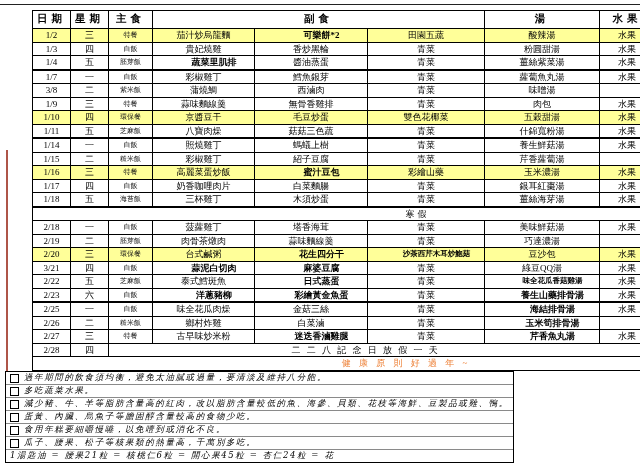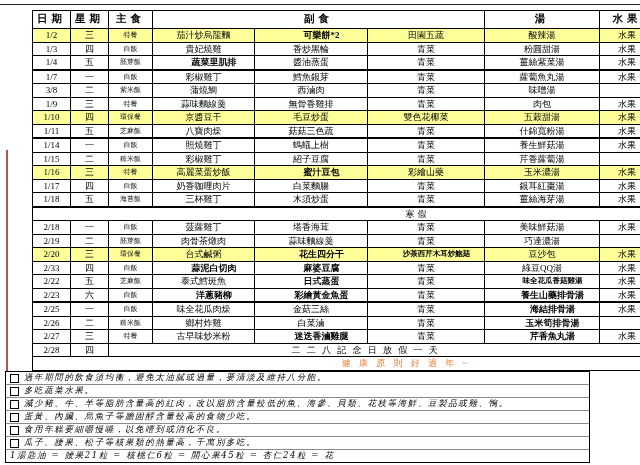--- a/index.html
+++ b/index.html
@@ -26,21 +26,21 @@
   .menu td.staple{font-size:7px;letter-spacing:0;color:#111;}
   .menu td.bold{font-weight:bold;padding-left:22px;}
   .menu td.small{font-size:7.5px;}
   .menu tr.hl td{background:#FFFF99;}
   .menu tr.thick td{border-bottom-width:2px;}
   .menu td.sep-cell{letter-spacing:3px;text-indent:148px;border-left:none;border-right:none;}
   .menu td.holiday-cell{letter-spacing:2px;text-indent:-32px;}
   .menu tr.footer td{border:none;height:13px;letter-spacing:3px;text-indent:125px;text-align:center;}
 
   .notes{
-    position:absolute;left:5px;top:371px;width:585px;
+    position:absolute;left:5px;top:371px;width:509px;
     border:1.5px solid #000;background:#fff;box-sizing:border-box;
   }
   .note-row{
     display:flex;align-items:center;height:12px;
     border-bottom:1px solid #8a8a8a;
     padding:0 2px 0 4px;white-space:nowrap;overflow:hidden;
     font-family:"DejaVu Serif","Liberation Serif",serif;
     font-style:italic;font-size:8.5px;letter-spacing:1.6px;
   }
   .note-row:last-child{border-bottom:none;}
@@ -235,21 +235,21 @@
           <td>2/20</td>
           <td>三</td>
           <td class="staple">環保餐</td>
           <td>台式鹹粥</td>
           <td class="bold">花生四分干</td>
           <td class="bold small">沙茶西芹木耳炒鮑菇</td>
           <td>豆沙包</td>
           <td>水果</td>
         </tr>
         <tr>
-          <td>2/33</td>
+          <td>3/21</td>
           <td>四</td>
           <td class="staple">白飯</td>
           <td class="bold">蒜泥白切肉</td>
           <td class="bold">麻婆豆腐</td>
           <td>青菜</td>
           <td>綠豆QQ湯</td>
           <td>水果</td>
         </tr>
         <tr>
           <td>2/22</td>

